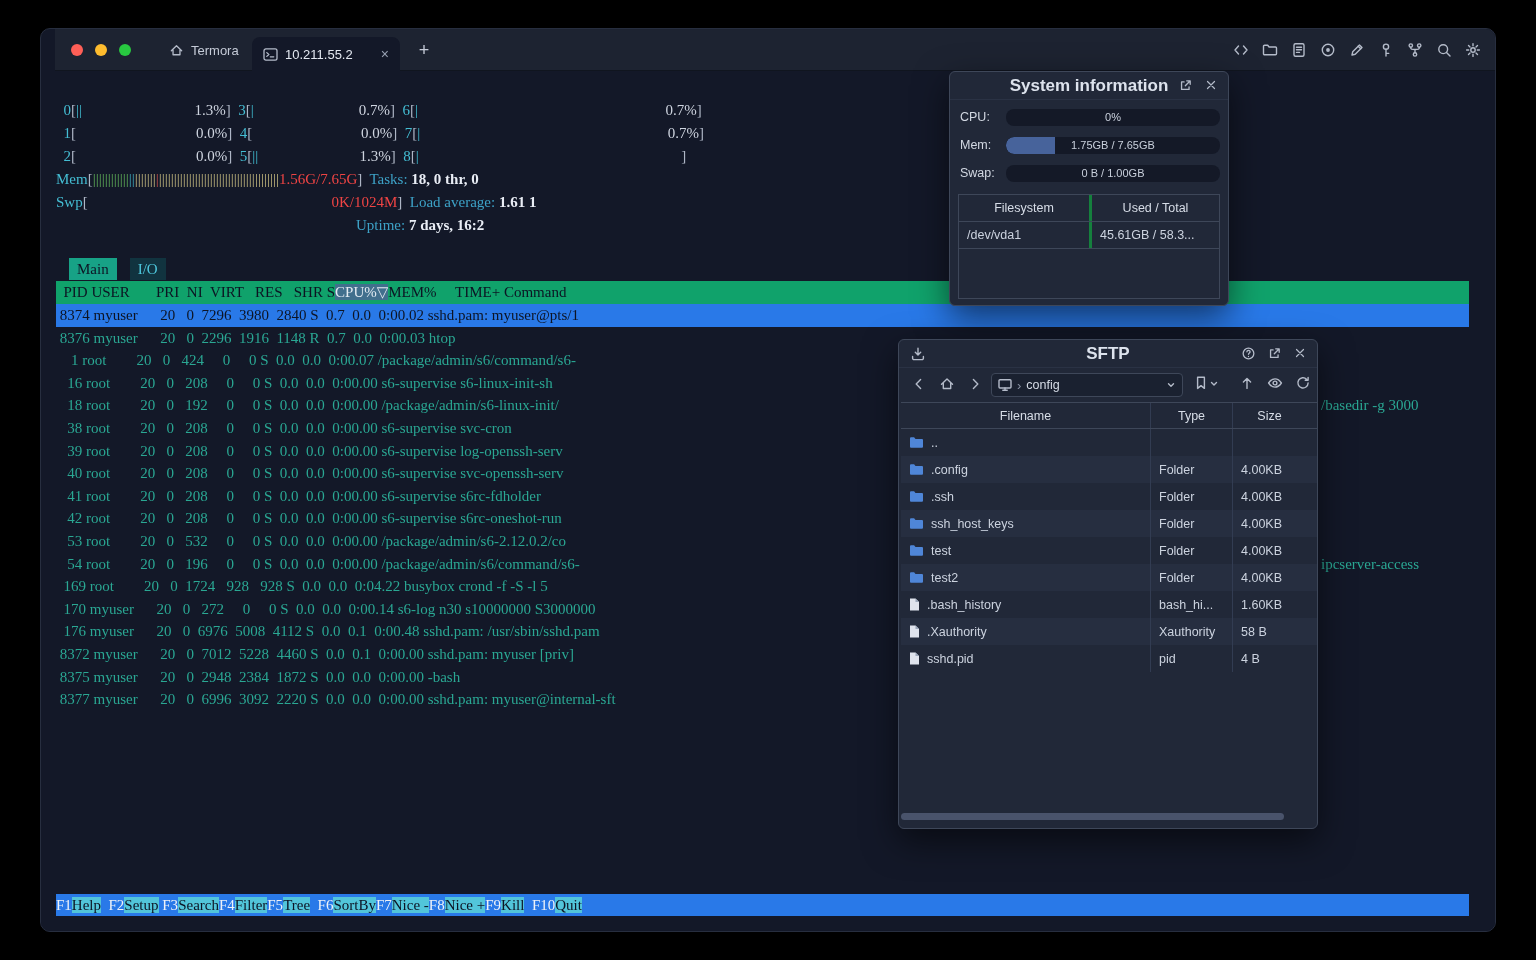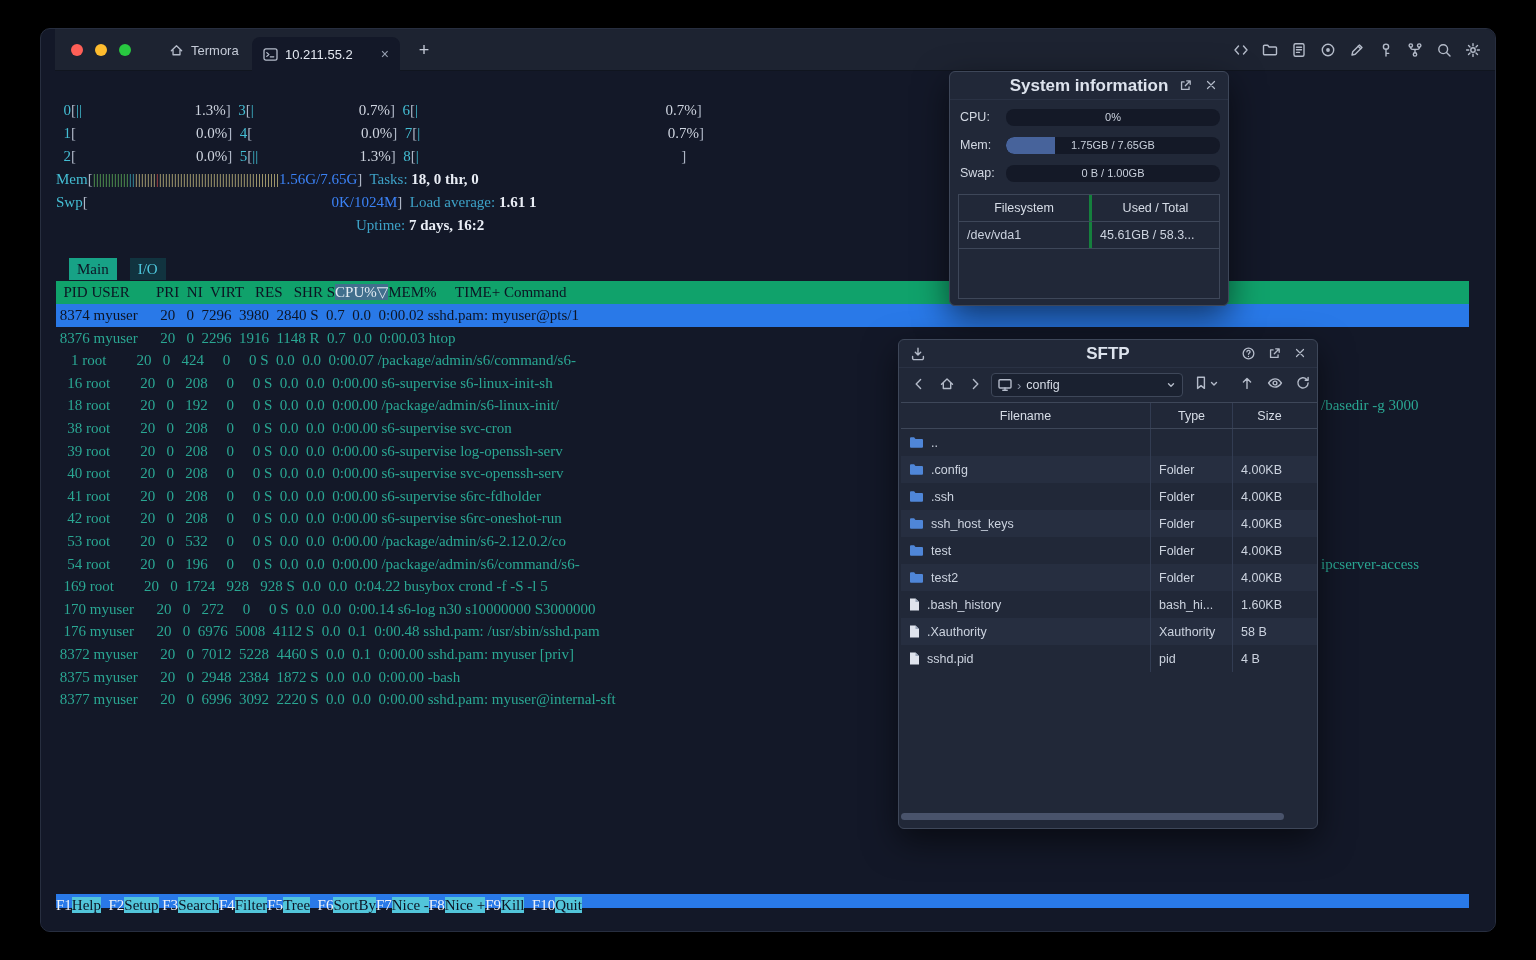--- a/index.html
+++ b/index.html
@@ -17,35 +17,35 @@
 .tbi{display:flex}
 svg.ic{stroke:#b4bbc9;fill:none;stroke-width:1.4;stroke-linecap:round;stroke-linejoin:round;display:block}
 .term{position:absolute;left:0;top:42px;right:0;bottom:0;background:#131828}
 .mono{font-family:Liberation Serif, serif;font-size:15px;white-space:pre}
 #meters{position:absolute;left:15px;top:28px}
 .mline{height:23px;line-height:23px}
 .mlabel{color:#44bdd3}
 .mbrk{color:#aeb6c6}
 .mtick{color:#40bcd0}
 .mpct{color:#ced4df}
-.mtext{color:#3b82f6}
+.mtext{color:#ef4444}
 .hlabel{color:#3da2c7}
 .hval{color:#e9edf5;font-weight:bold}
 .mt-g{color:#5fae57}.mt-c{color:#3fa8b8}.mt-y{color:#c5ba7e}.mt-r{color:#c4524c}
 .htabs{position:absolute;left:28px;top:187px;display:flex;gap:13px}
 .htab{height:22px;line-height:22px;padding:0 8px}
 .htab-main{background:#17a286;color:#0d1424}
 .htab-io{background:#11333f;color:#4ec7dc}
 .phead{position:absolute;left:15px;top:210px;width:1413px;height:23px;background:#10a26b;color:#0c1423;line-height:23px}
 .sortcell{background:#416f8d;color:#e3ebf2}
 #prows{position:absolute;left:15px;top:233px;width:1413px}
 .prow{height:22.6px;line-height:22.6px;color:#2aa793}
 .prow.sel{background:#2979e8;color:#0d1424}
 .frag{position:absolute;left:1280px;color:#2aa793;height:22.6px;line-height:22.6px}
-.fkeys{position:absolute;left:15px;top:823px;width:1413px;height:14px;background:#2979e8;line-height:22px}
+.fkeys{position:absolute;left:15px;top:823px;width:1413px;height:22px;background:#2979e8;line-height:22px}
 .fnum{color:#eef2f8}
 .flbl{background:#52c5da;color:#0d1424}
 .panel{position:absolute;background:#212838;border:1px solid #3e4759;border-radius:6px;box-shadow:0 12px 34px rgba(0,0,0,.55);color:#d7dde7;z-index:5}
 .panel-title{position:relative;height:28px;display:flex;align-items:center;justify-content:center;font-size:17px;font-weight:bold;color:#dde3ed;border-bottom:1px solid #2a3244}
 .pt-icons{position:absolute;right:10px;top:6px;display:flex;gap:11px}
 .pt-left{position:absolute;left:11px;top:6px}
 #sysinfo{left:908px;top:42px;width:280px;height:235px}
 .si-row{position:absolute;left:10px;width:260px;height:18px;display:flex;align-items:center;font-size:12.5px}
 .si-label{width:46px;color:#d2d8e2}
 .bar{flex:1;height:17px;background:#141927;border-radius:8px;position:relative;overflow:hidden}

